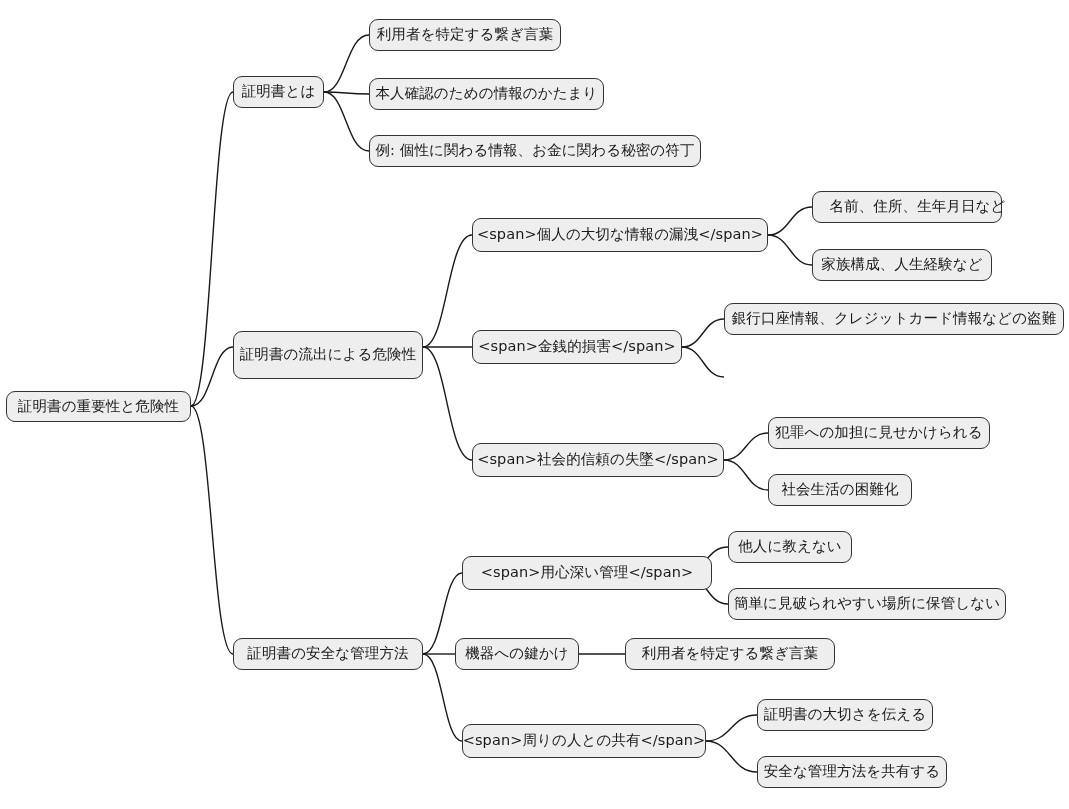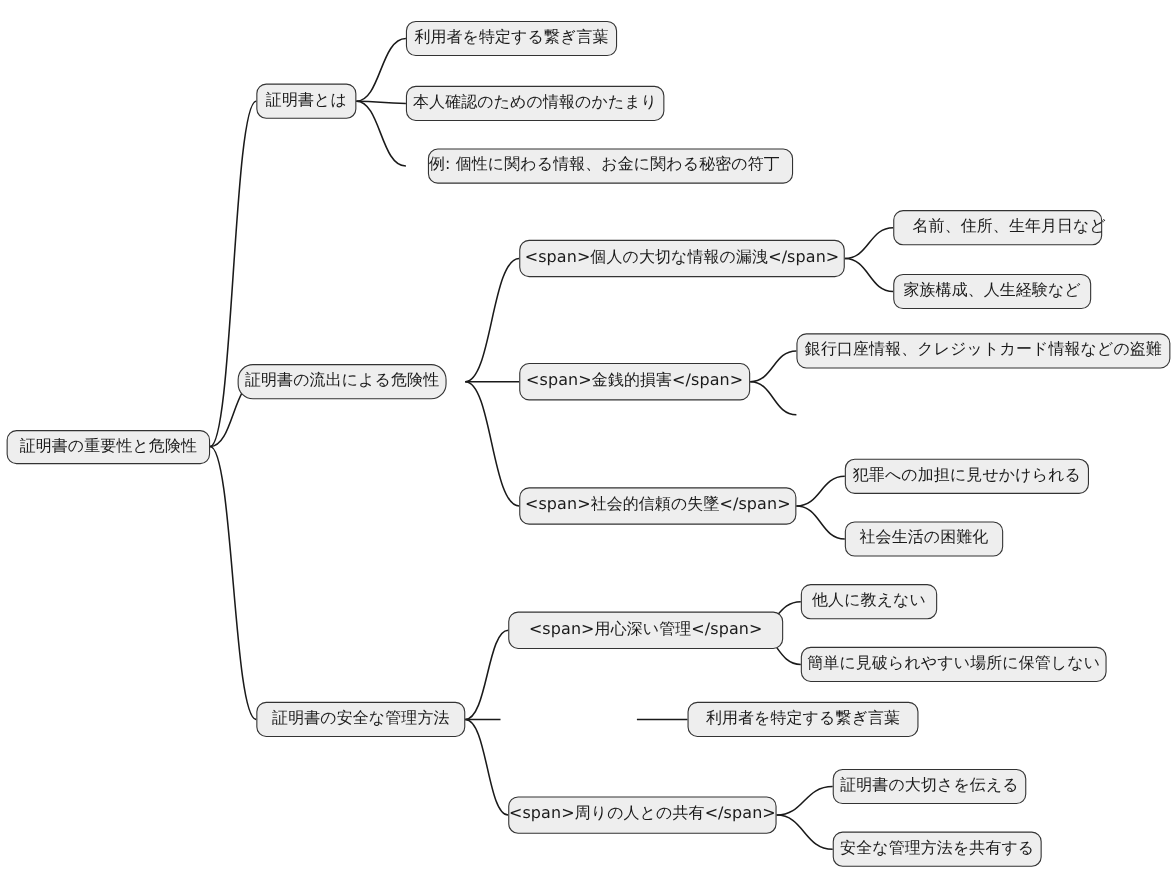--- a/index.html
+++ b/index.html
@@ -84,25 +84,25 @@
 
   <div class="node" style="left: 233px; top: 76px; width: 91px; height: 32px;">
     <span class="node-label">証明書とは</span>
   </div>
   <div class="node" style="left: 369px; top: 19px; width: 192px; height: 32px; text-align: right;">
     <span class="node-label">利用者を特定する繋ぎ言葉</span>
   </div>
   <div class="node" style="left: 369px; top: 78px; width: 235px; height: 32px;">
     <span class="node-label">本人確認のための情報のかたまり</span>
   </div>
-  <div class="node" style="left: 389px; top: 135px; width: 332px; height: 32px; justify-content: flex-end;">
+  <div class="node" style="left: 369px; top: 135px; width: 332px; height: 32px;">
     <span class="node-label">例: 個性に関わる情報、お金に関わる秘密の符丁</span>
   </div>
 
-  <div class="node" style="left: 216px; top: 331px; width: 190px; height: 32px; border-radius: 14px;">
+  <div class="node" style="left: 233px; top: 331px; width: 190px; height: 48px;">
     <span class="node-label">証明書の流出による危険性</span>
   </div>
 
   <div class="node" style="left: 472px; top: 218px; width: 296px; height: 34px;">
     <span class="node-label">&lt;span&gt;個人の大切な情報の漏洩&lt;/span&gt;</span>
   </div>
   <div class="node" style="left: 812px; top: 191px; width: 190px; height: 32px; padding-left: 32px;">
     <span class="node-label">名前、住所、生年月日など</span>
   </div>
   <div class="node" style="left: 812px; top: 249px; width: 180px; height: 32px;">
@@ -133,20 +133,23 @@
   <div class="node" style="left: 462px; top: 556px; width: 250px; height: 34px;">
     <span class="node-label">&lt;span&gt;用心深い管理&lt;/span&gt;</span>
   </div>
   <div class="node" style="left: 728px; top: 531px; width: 124px; height: 32px;">
     <span class="node-label">他人に教えない</span>
   </div>
   <div class="node" style="left: 728px; top: 588px; width: 278px; height: 32px;">
     <span class="node-label">簡単に見破られやすい場所に保管しない</span>
   </div>
 
+  <div class="node" style="left: 455px; top: 638px; width: 124px; height: 32px;">
+    <span class="node-label">機器への鍵かけ</span>
+  </div>
   <div class="node" style="left: 625px; top: 638px; width: 210px; height: 32px;">
     <span class="node-label">利用者を特定する繋ぎ言葉</span>
   </div>
 
   <div class="node" style="left: 462px; top: 724px; width: 244px; height: 34px;">
     <span class="node-label">&lt;span&gt;周りの人との共有&lt;/span&gt;</span>
   </div>
   <div class="node" style="left: 757px; top: 699px; width: 176px; height: 32px;">
     <span class="node-label">証明書の大切さを伝える</span>
   </div>

